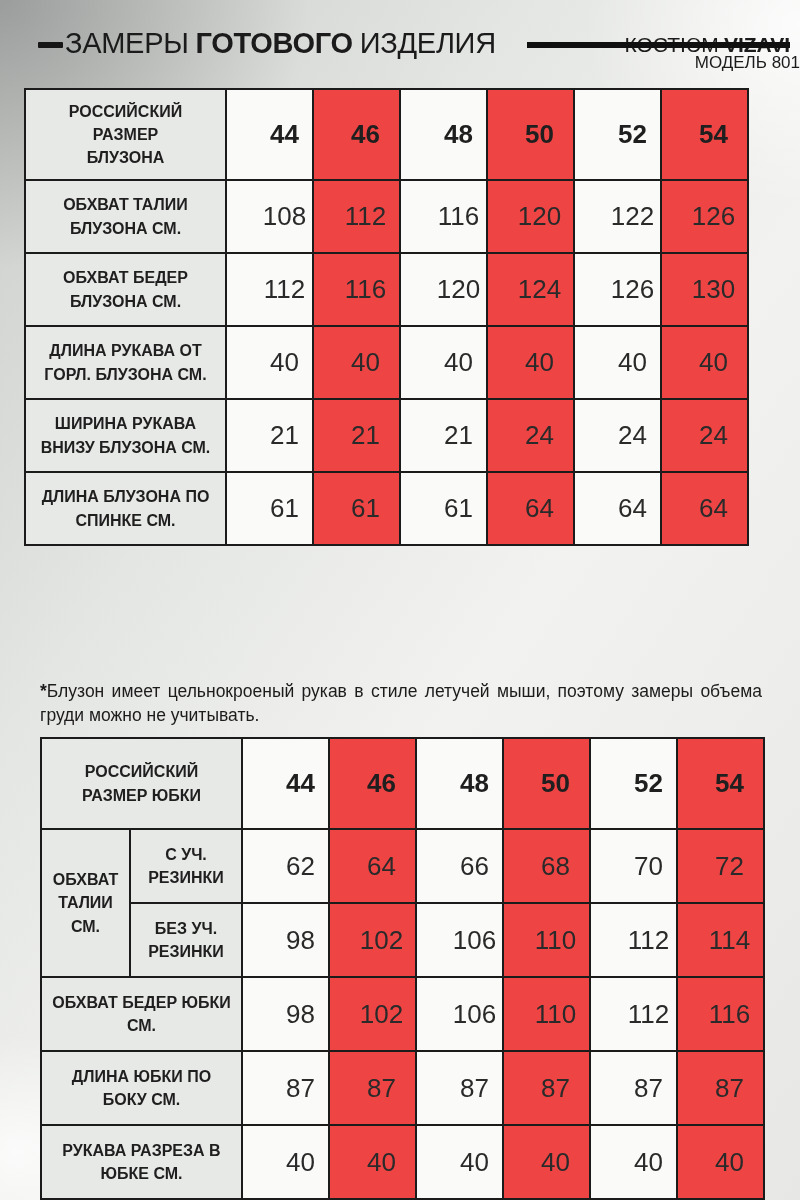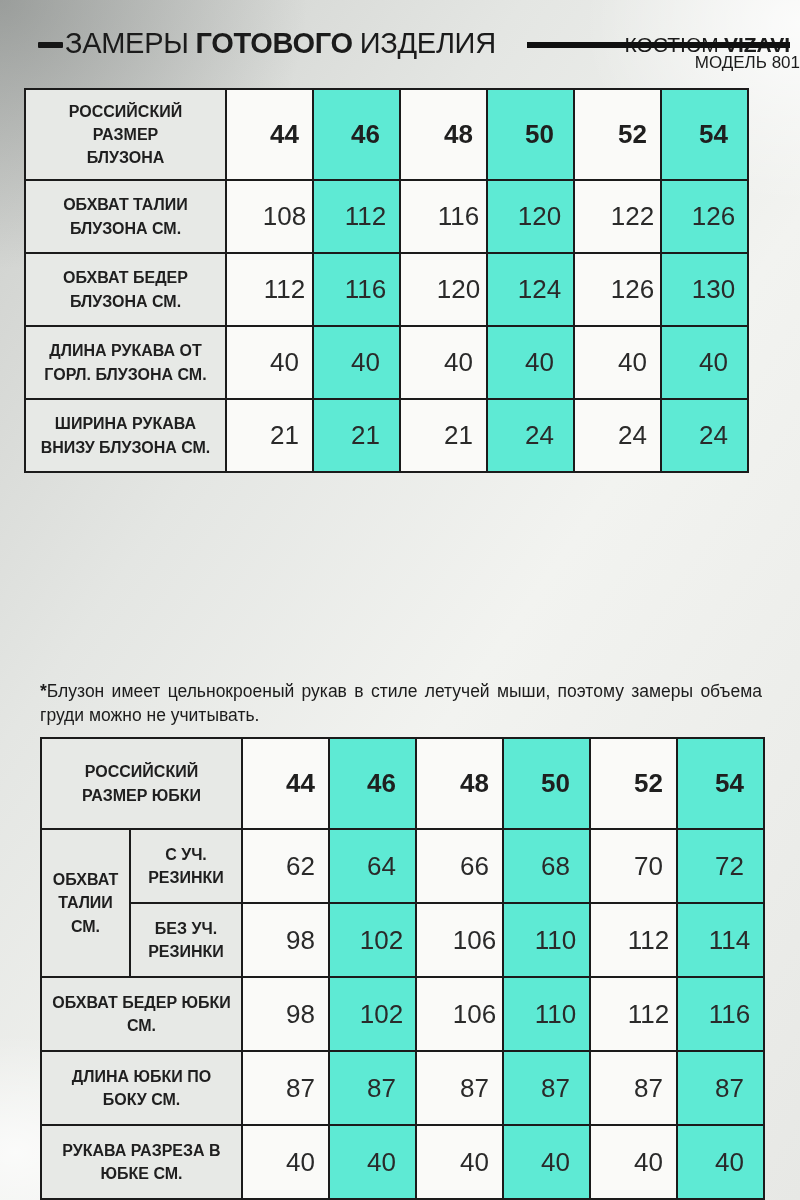--- a/index.html
+++ b/index.html
@@ -34,21 +34,21 @@
   .t1{position:absolute;left:24px;top:88px;}
   .t2{position:absolute;left:40px;top:737px;}
   .lbl{background:#e7e9e6;font-weight:bold;font-size:16px;line-height:1.45;}
   .lbl span{display:inline-block;max-width:182px;}
   .lbl.hd span{max-width:126px;}
   .lbl.sub span{max-width:84px;}
   .lbl.rot span{max-width:72px;}
   .sz{font-size:26px;font-weight:bold;}
   .v{font-size:26px;font-weight:normal;color:#2a2a2a;}
   .w{background:#fafaf8;padding-left:32px;}
-  .g{background:#5eead4;padding-left:20px;}
+  .g{background:#ef4444;padding-left:20px;}
   .r1 td{height:85px;}
   .rd td{height:67px;}
   .rd2 td{height:68px;}
 
   
   .footnote{position:absolute;left:40px;top:680px;width:722px;font-size:17.5px;line-height:1.35;
     text-align:justify;color:#1c1c1c;margin:0;}
   .footnote .star{font-weight:bold;}
 </style>
 </head>
@@ -115,20 +115,29 @@
   </tr>
   <tr class="rd">
     <td class="lbl"><span style="max-width:178px">ШИРИНА РУКАВА ВНИЗУ БЛУЗОНА СМ.</span></td>
     <td class="v w">21</td>
     <td class="v g">21</td>
     <td class="v w">21</td>
     <td class="v g">24</td>
     <td class="v w">24</td>
     <td class="v g">24</td>
   </tr>
+  <tr class="rd">
+    <td class="lbl"><span>ДЛИНА БЛУЗОНА ПО СПИНКЕ СМ.</span></td>
+    <td class="v w">61</td>
+    <td class="v g">61</td>
+    <td class="v w">61</td>
+    <td class="v g">64</td>
+    <td class="v w">64</td>
+    <td class="v g">64</td>
+  </tr>
 </tbody>
   </table>
 
 <p class="footnote"><span class="star">*</span><span>Блузон имеет цельнокроеный рукав в стиле летучей мыши, поэтому замеры объема груди можно не учитывать.</span></p>
 
 <table class="t2">
   <colgroup>
       <col style="width:89px">
       <col style="width:112px">
       <col style="width:87px">

